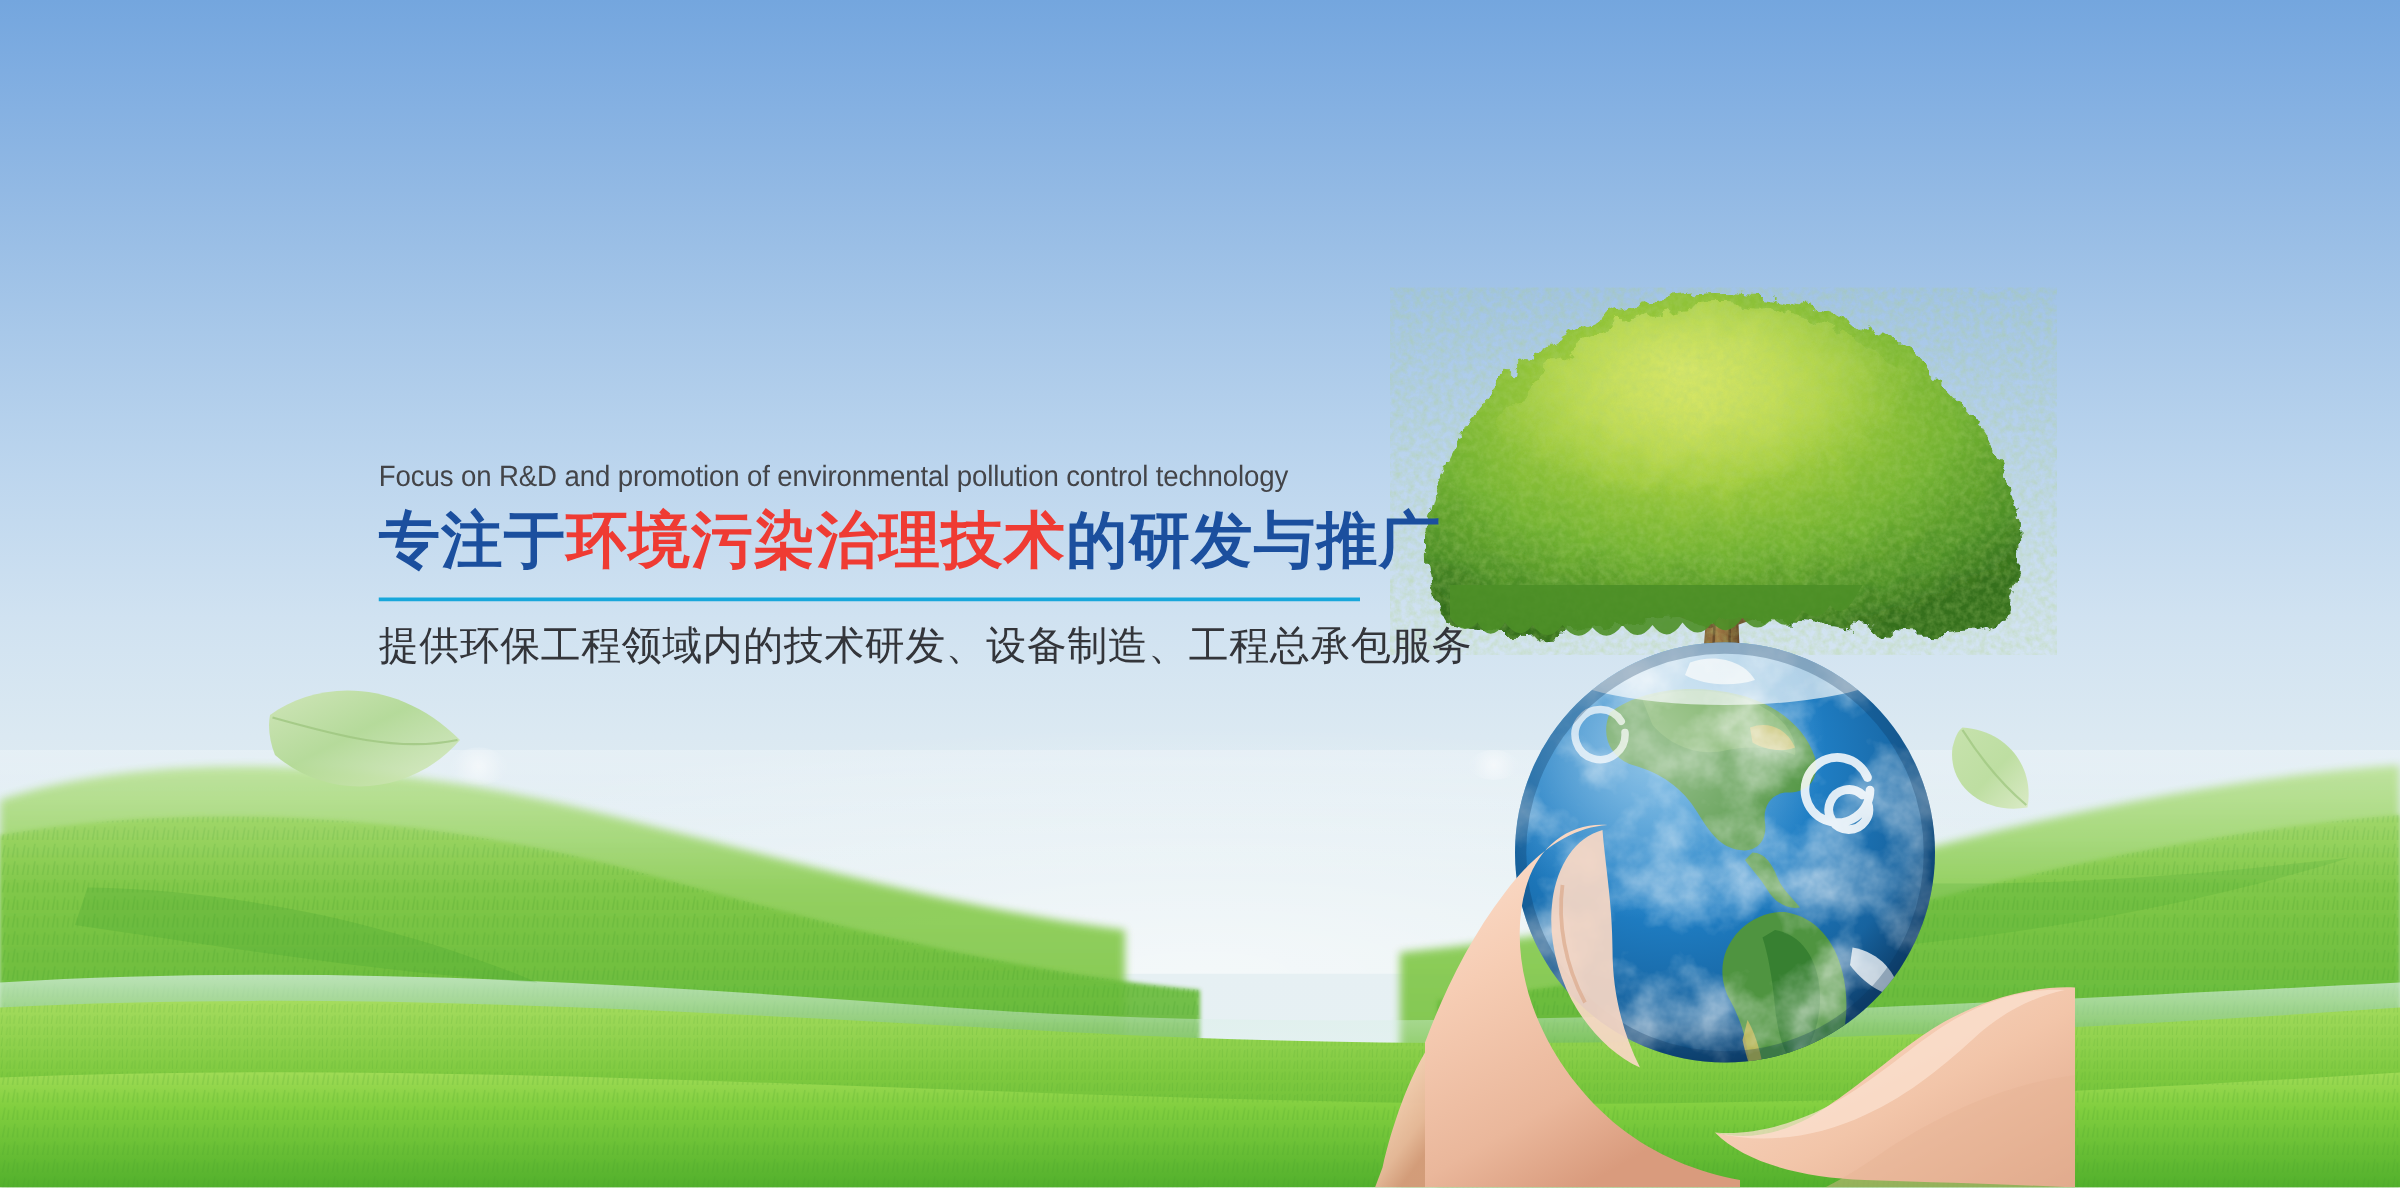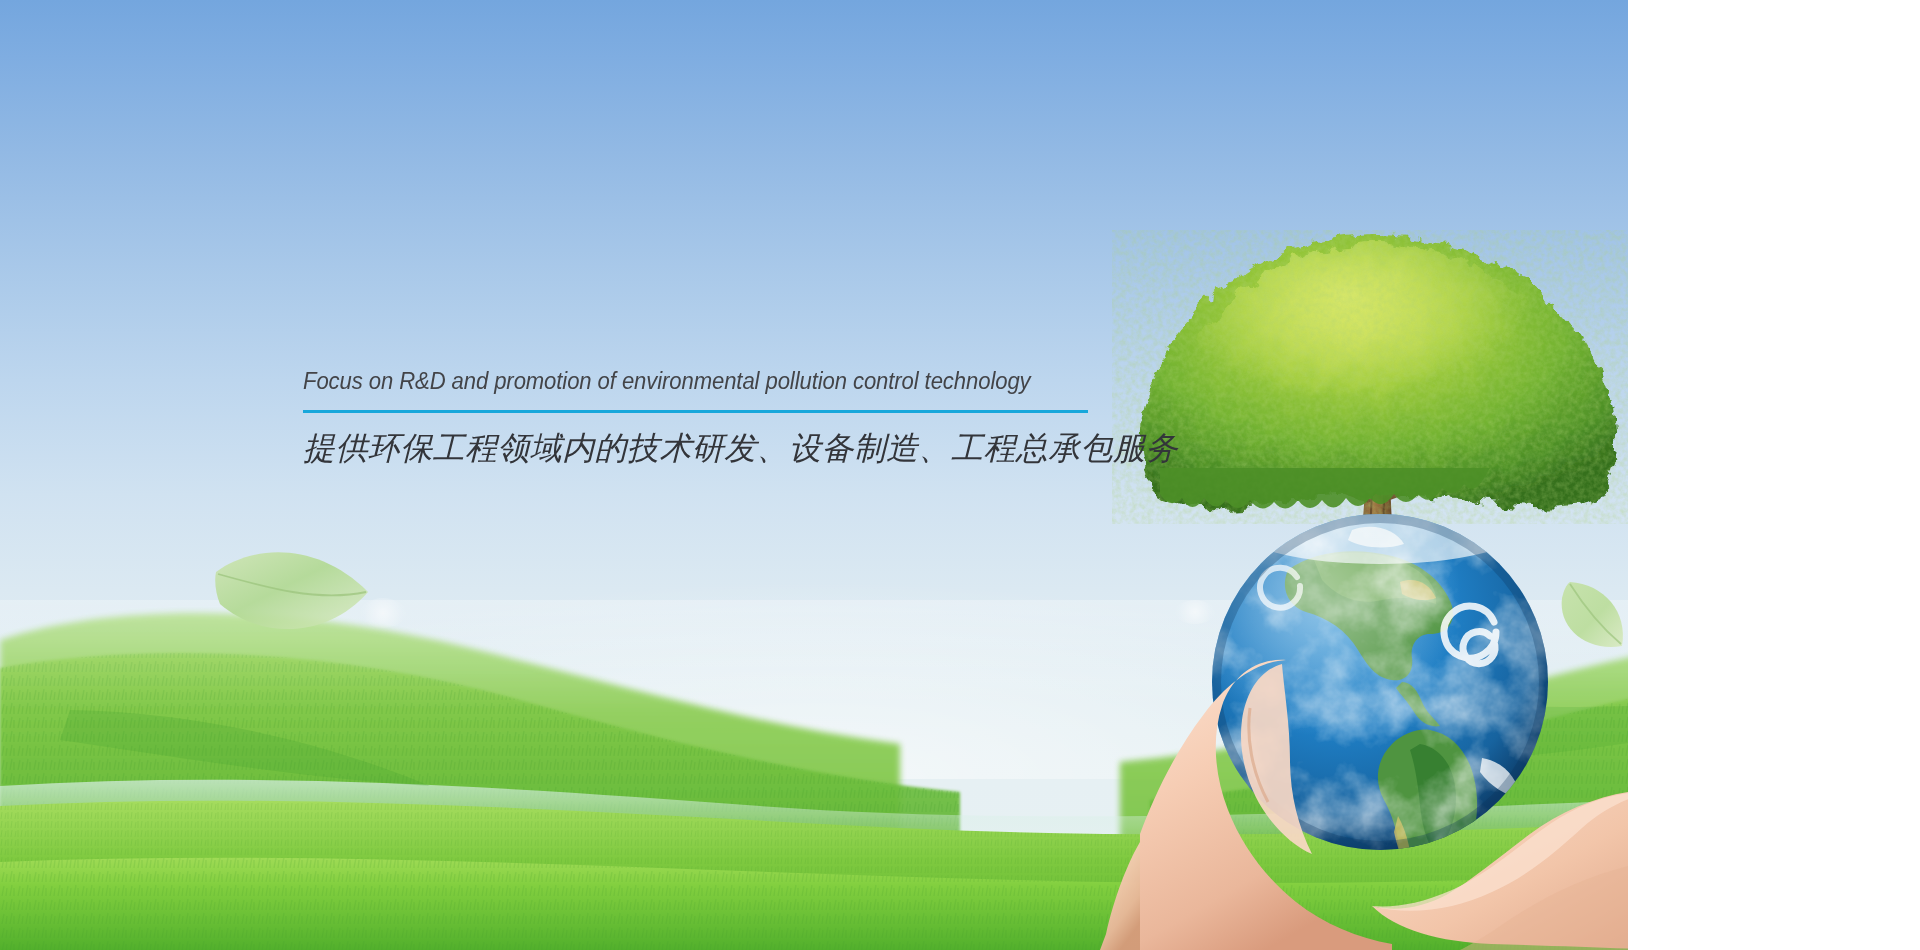--- a/index.html
+++ b/index.html
@@ -8,24 +8,23 @@
     padding: 0;
     background: #ffffff;
   }
   body {
     font-family: "Liberation Sans", "DejaVu Sans", sans-serif;
   }
 
   
   .banner {
     position: relative;
-    width: 1628px;
+    width: 1920px;
     height: 950px;
     overflow: hidden;
-    font-style: italic;
   }
 
   
   .sky {
     position: absolute;
     inset: 0;
     background: linear-gradient(to bottom,
       #74a6de 0%,
       #7fadE1 6%,
       #92b9e4 16%,
@@ -398,19 +397,20 @@
     <path d="M272 676 C 310 686, 354 680, 392 662 C 428 646, 458 620, 482 598
              C 500 582, 524 568, 552 562
              C 520 560, 482 572, 450 594
              C 418 616, 388 644, 352 660
              C 320 674, 294 678, 272 676 Z" fill="#fbe0cf" opacity="0.75"></path>
   </svg>
 
   <div class="copy">
     <div class="eyebrow">Focus on R&amp;D and promotion of environmental pollution control technology</div>
 
+    <div class="headline"><span class="seg-blue">专注于</span><span class="seg-red">环境污染治理技术</span><span class="seg-blue">的研发与推广</span></div>
 
     <div class="rule"></div>
 
     <div class="subline">提供环保工程领域内的技术研发、设备制造、工程总承包服务</div>
   </div>
 
 </div>
 
 </body></html>

